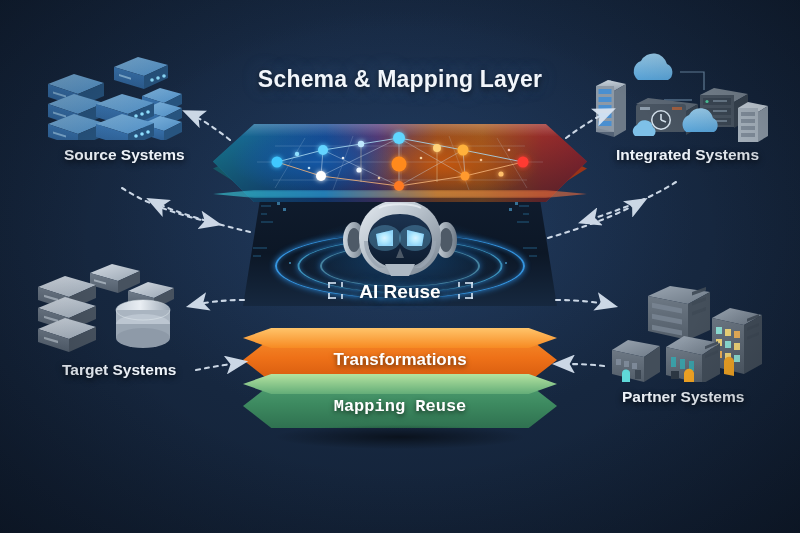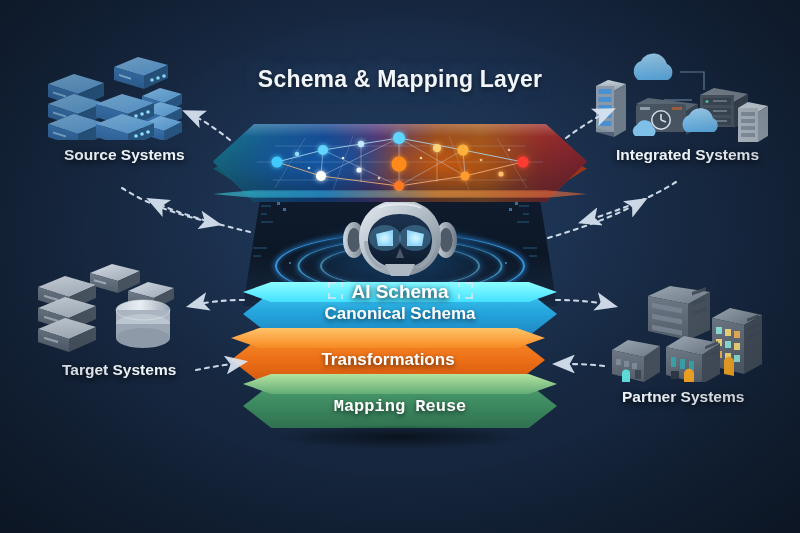--- a/index.html
+++ b/index.html
@@ -135,21 +135,21 @@
     display:flex; align-items:center; justify-content:center;
     font-size:17px; font-weight:bold; color:#ffffff;
     text-shadow:0 2px 5px rgba(0,0,0,.6);
     z-index:4;
   }
   
   #layer-canonical { left:243px; top:292px; width:314px; height:44px; }
   #layer-canonical .lface { background:linear-gradient(180deg,#3fc6ef 0%, #25a6dd 45%, #1e86c2 100%); }
   #layer-canonical .ltop  { background:linear-gradient(180deg,#7fe6ff 0%, #3ecdf2 100%); filter:brightness(1.1); }
   
-  #layer-transform { left:231px; top:338px; width:314px; height:44px; }
+  #layer-transform { left:243px; top:338px; width:314px; height:44px; }
   #layer-transform .lface { background:linear-gradient(180deg,#f58a2a 0%, #ee7118 45%, #d4590e 100%); }
   #layer-transform .ltop  { background:linear-gradient(180deg,#ffc46a 0%, #f78a22 100%); }
   
   #layer-mapping { left:243px; top:384px; width:314px; height:44px;font-family:Liberation Mono, monospace; }
   #layer-mapping .lface { background:linear-gradient(180deg,#4e9c70 0%, #3d8a60 45%, #2f7150 100%); }
   #layer-mapping .ltop  { background:linear-gradient(180deg,#b5e3a0 0%, #63ad78 100%); }
 
   
   #stack-shadow {
     position:absolute; left:225px; top:420px; width:350px; height:34px;
@@ -637,43 +637,38 @@
         <circle cx="130" cy="34" r="1.3" fill="#ffffff"></circle>
         <circle cx="166" cy="54" r="1.3" fill="#ffd9a8"></circle>
         <circle cx="208" cy="34" r="1.3" fill="#ffe1b0"></circle>
         <circle cx="268" cy="36" r="1.3" fill="#ffd0a0"></circle>
         <circle cx="296" cy="26" r="1.3" fill="#ffc7c0"></circle>
       </g>
     </svg>
   </div>
   <div id="hex-glowline"></div>
 
-  <div id="ai-label">AI Schema</div>
+  <div id="ai-label">AI Reuse</div>
   <div class="brk" id="brk-l">
     <i style="left:0;top:0;width:8px;height:2px;"></i>
     <i style="left:0;top:0;width:2px;height:6px;"></i>
     <i style="left:0;top:11px;width:2px;height:6px;"></i>
     <i style="left:0;top:15px;width:8px;height:2px;"></i>
     <i style="left:13px;top:0;width:2px;height:5px;"></i>
     <i style="left:13px;top:12px;width:2px;height:5px;"></i>
   </div>
   <div class="brk" id="brk-r">
     <i style="right:0;top:0;width:8px;height:2px;"></i>
     <i style="right:0;top:0;width:2px;height:6px;"></i>
     <i style="right:0;top:11px;width:2px;height:6px;"></i>
     <i style="right:0;top:15px;width:8px;height:2px;"></i>
     <i style="right:13px;top:0;width:2px;height:5px;"></i>
     <i style="right:13px;top:12px;width:2px;height:5px;"></i>
   </div>
 
-  <div class="layer" id="layer-canonical">
-    <div class="lface"></div>
-    <div class="ltop"></div>
-    <div class="ltext">Canonical Schema</div>
-  </div>
   <div class="layer" id="layer-transform">
     <div class="lface"></div>
     <div class="ltop"></div>
     <div class="ltext">Transformations</div>
   </div>
   <div class="layer" id="layer-mapping">
     <div class="lface"></div>
     <div class="ltop"></div>
     <div class="ltext">Mapping Reuse</div>
   </div>

